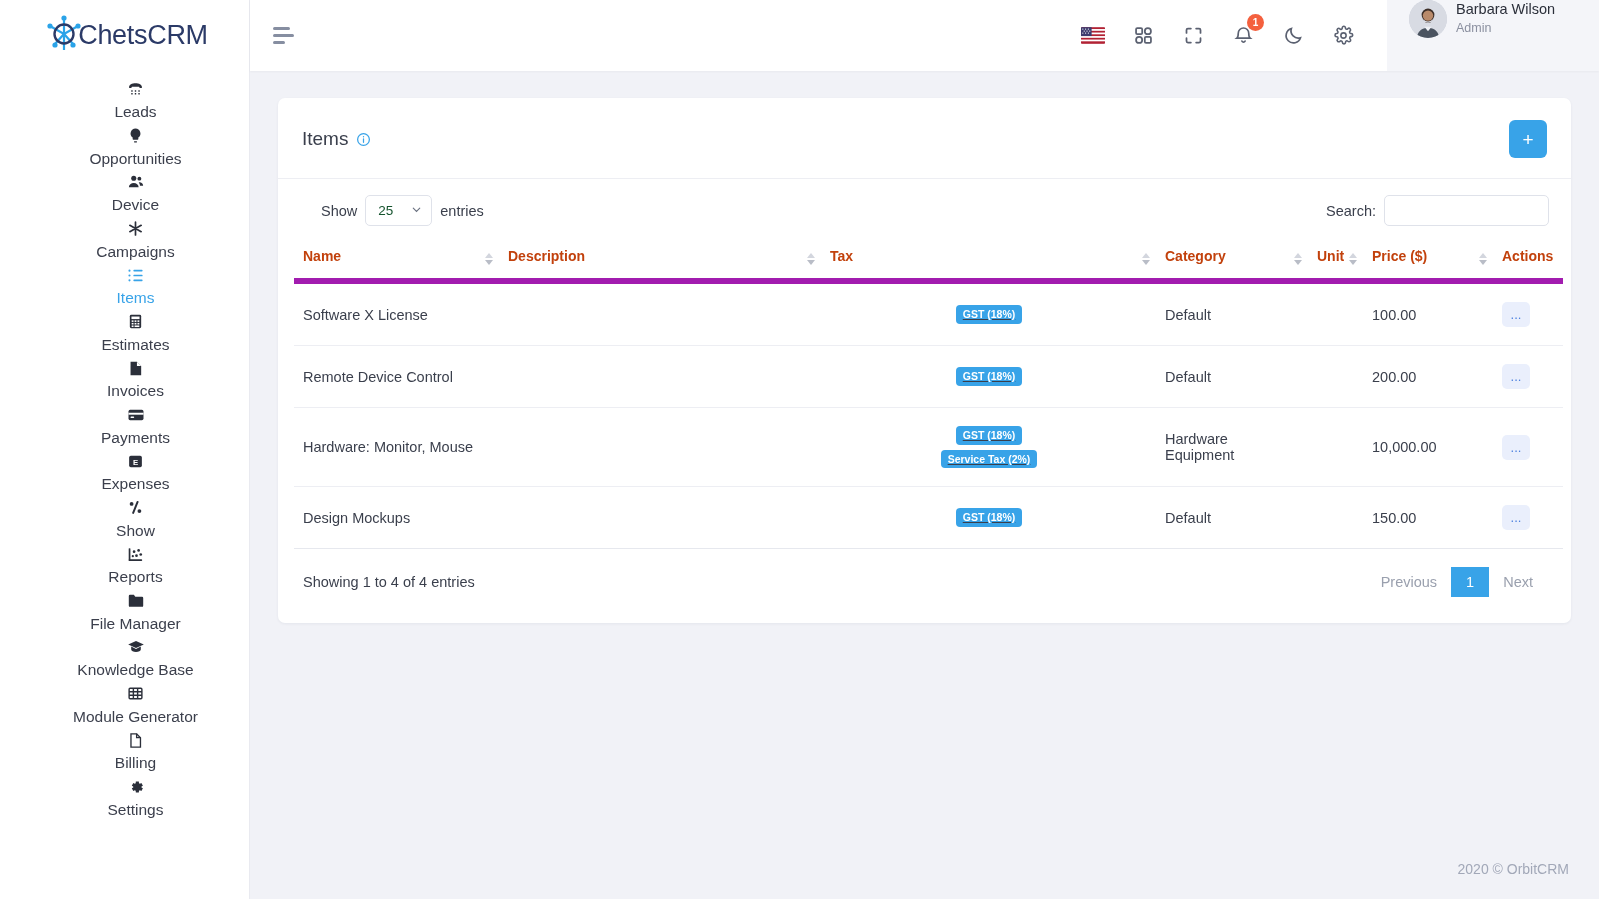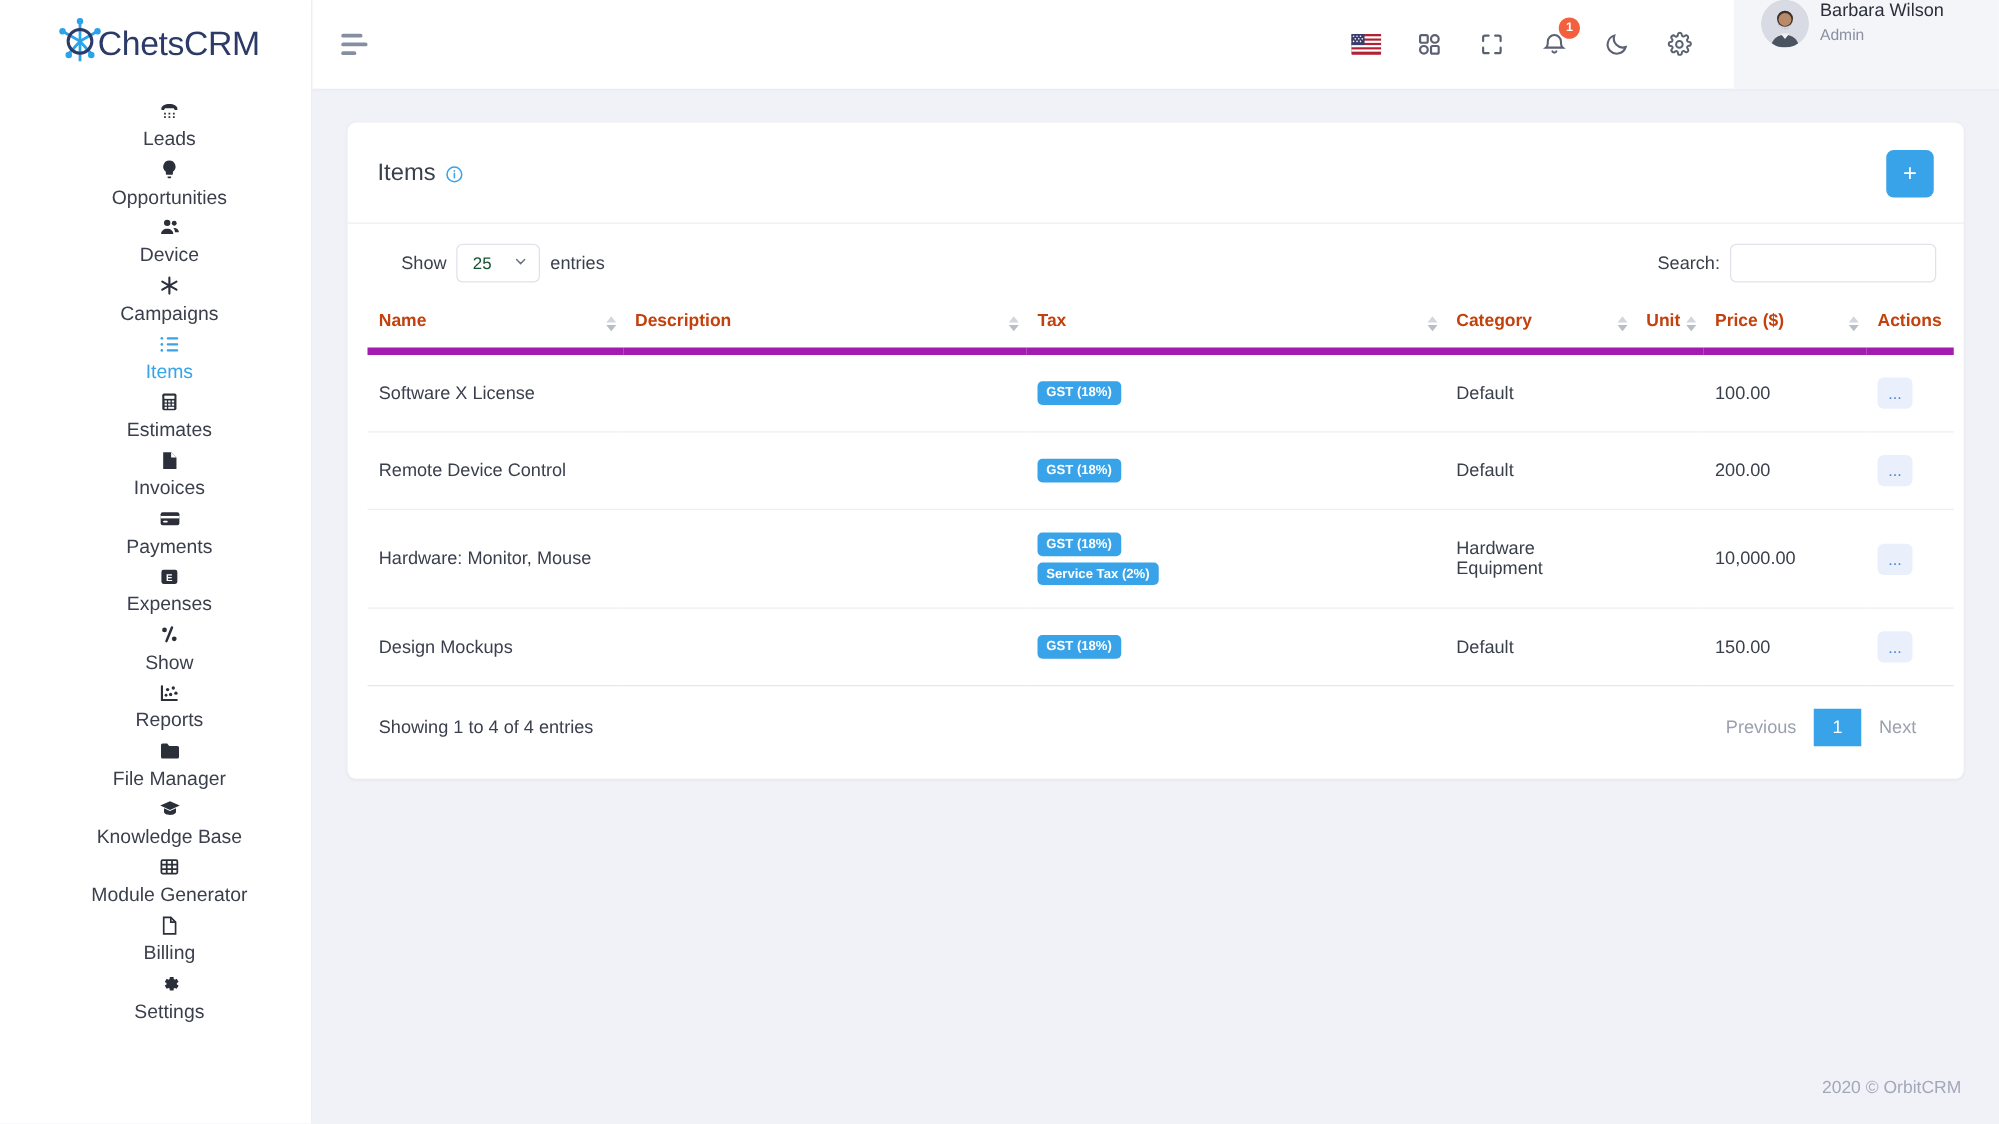--- a/index.html
+++ b/index.html
@@ -150,21 +150,21 @@
     vertical-align: middle;
   }
   tbody tr:last-child td { border-bottom: 1px solid #e6e8ee; }
   .col-name { width: 205px; }
   .col-desc { width: 322px; }
   .col-tax  { width: 335px; }
   .col-cat  { width: 152px; }
   .col-unit { width: 55px; }
   .col-price{ width: 130px; }
   .col-act  { width: 70px; }
-  .badges { display: flex; flex-direction: column; align-items: flex-start; gap: 5px; }
+  .badges { display: flex; flex-direction: column; align-items: center; gap: 5px; text-decoration: underline; }
   .tax-badge {
     background: #38a3e8; color: #fff;
     font-size: 10.5px; font-weight: bold;
     padding: 4px 7px; border-radius: 4px;
     white-space: nowrap; line-height: 1;
   }
   .act-btn {
     width: 28px; height: 25px; border-radius: 5px;
     background: #eaeffc; border: none; color: #4f83e0;
     font-size: 13px; cursor: pointer; line-height: 1;

